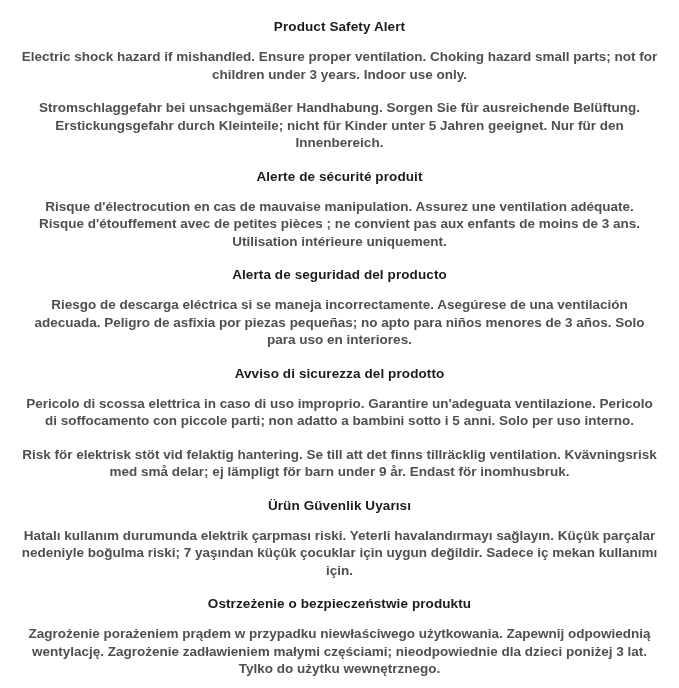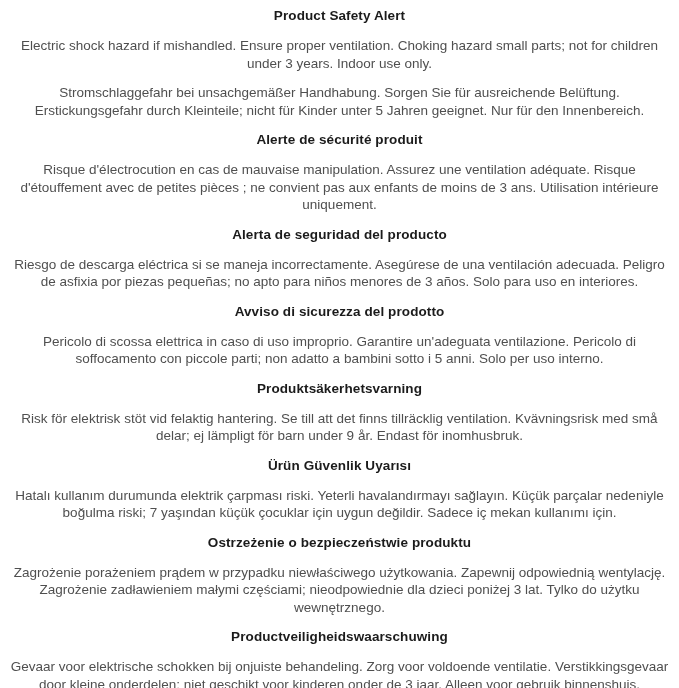--- a/index.html
+++ b/index.html
@@ -8,33 +8,33 @@
     background: #ffffff;
   }
   .safety-page {
     width: 679px;
     margin: 0 auto;
     box-sizing: border-box;
     padding: 2px 5px 0 5px;
     font-family: "Liberation Sans", "DejaVu Sans", sans-serif;
     text-align: center;
   }
-  .safety-section { margin: 5px; }
+  .safety-section { margin: 16px; }
   .safety-section h2 {
     font-size: 13.5px;
     line-height: 17px;
     font-weight: bold;
     color: #1b1b1b;
     margin: 0 0 13px 0;
     letter-spacing: 0.1px;
   }
   .safety-section p {
     font-size: 13.5px;
     line-height: 17.5px;
-    font-weight: normal;
+    font-weight: bold;
     color: #4f4f4f;
     margin: 0 0 12px 0;
   }
 </style>
 </head>
 <body>
 
 <div class="safety-page">
 
   <section class="safety-section">
@@ -55,21 +55,20 @@
     <h2>Alerta de seguridad del producto</h2>
     <p>Riesgo de descarga eléctrica si se maneja incorrectamente. Asegúrese de una ventilación adecuada. Peligro de asfixia por piezas pequeñas; no apto para niños menores de 3 años. Solo para uso en interiores.</p>
   </section>
 
   <section class="safety-section">
     <h2>Avviso di sicurezza del prodotto</h2>
     <p>Pericolo di scossa elettrica in caso di uso improprio. Garantire un'adeguata ventilazione. Pericolo di soffocamento con piccole parti; non adatto a bambini sotto i 5 anni. Solo per uso interno.</p>
   </section>
 
   <section class="safety-section">
-    <h2>Produktsäkerhetsvarning</h2>
     <p>Risk för elektrisk stöt vid felaktig hantering. Se till att det finns tillräcklig ventilation. Kvävningsrisk med små delar; ej lämpligt för barn under 9 år. Endast för inomhusbruk.</p>
   </section>
 
   <section class="safety-section">
     <h2>Ürün Güvenlik Uyarısı</h2>
     <p>Hatalı kullanım durumunda elektrik çarpması riski. Yeterli havalandırmayı sağlayın. Küçük parçalar nedeniyle boğulma riski; 7 yaşından küçük çocuklar için uygun değildir. Sadece iç mekan kullanımı için.</p>
   </section>
 
   <section class="safety-section">
     <h2>Ostrzeżenie o bezpieczeństwie produktu</h2>

